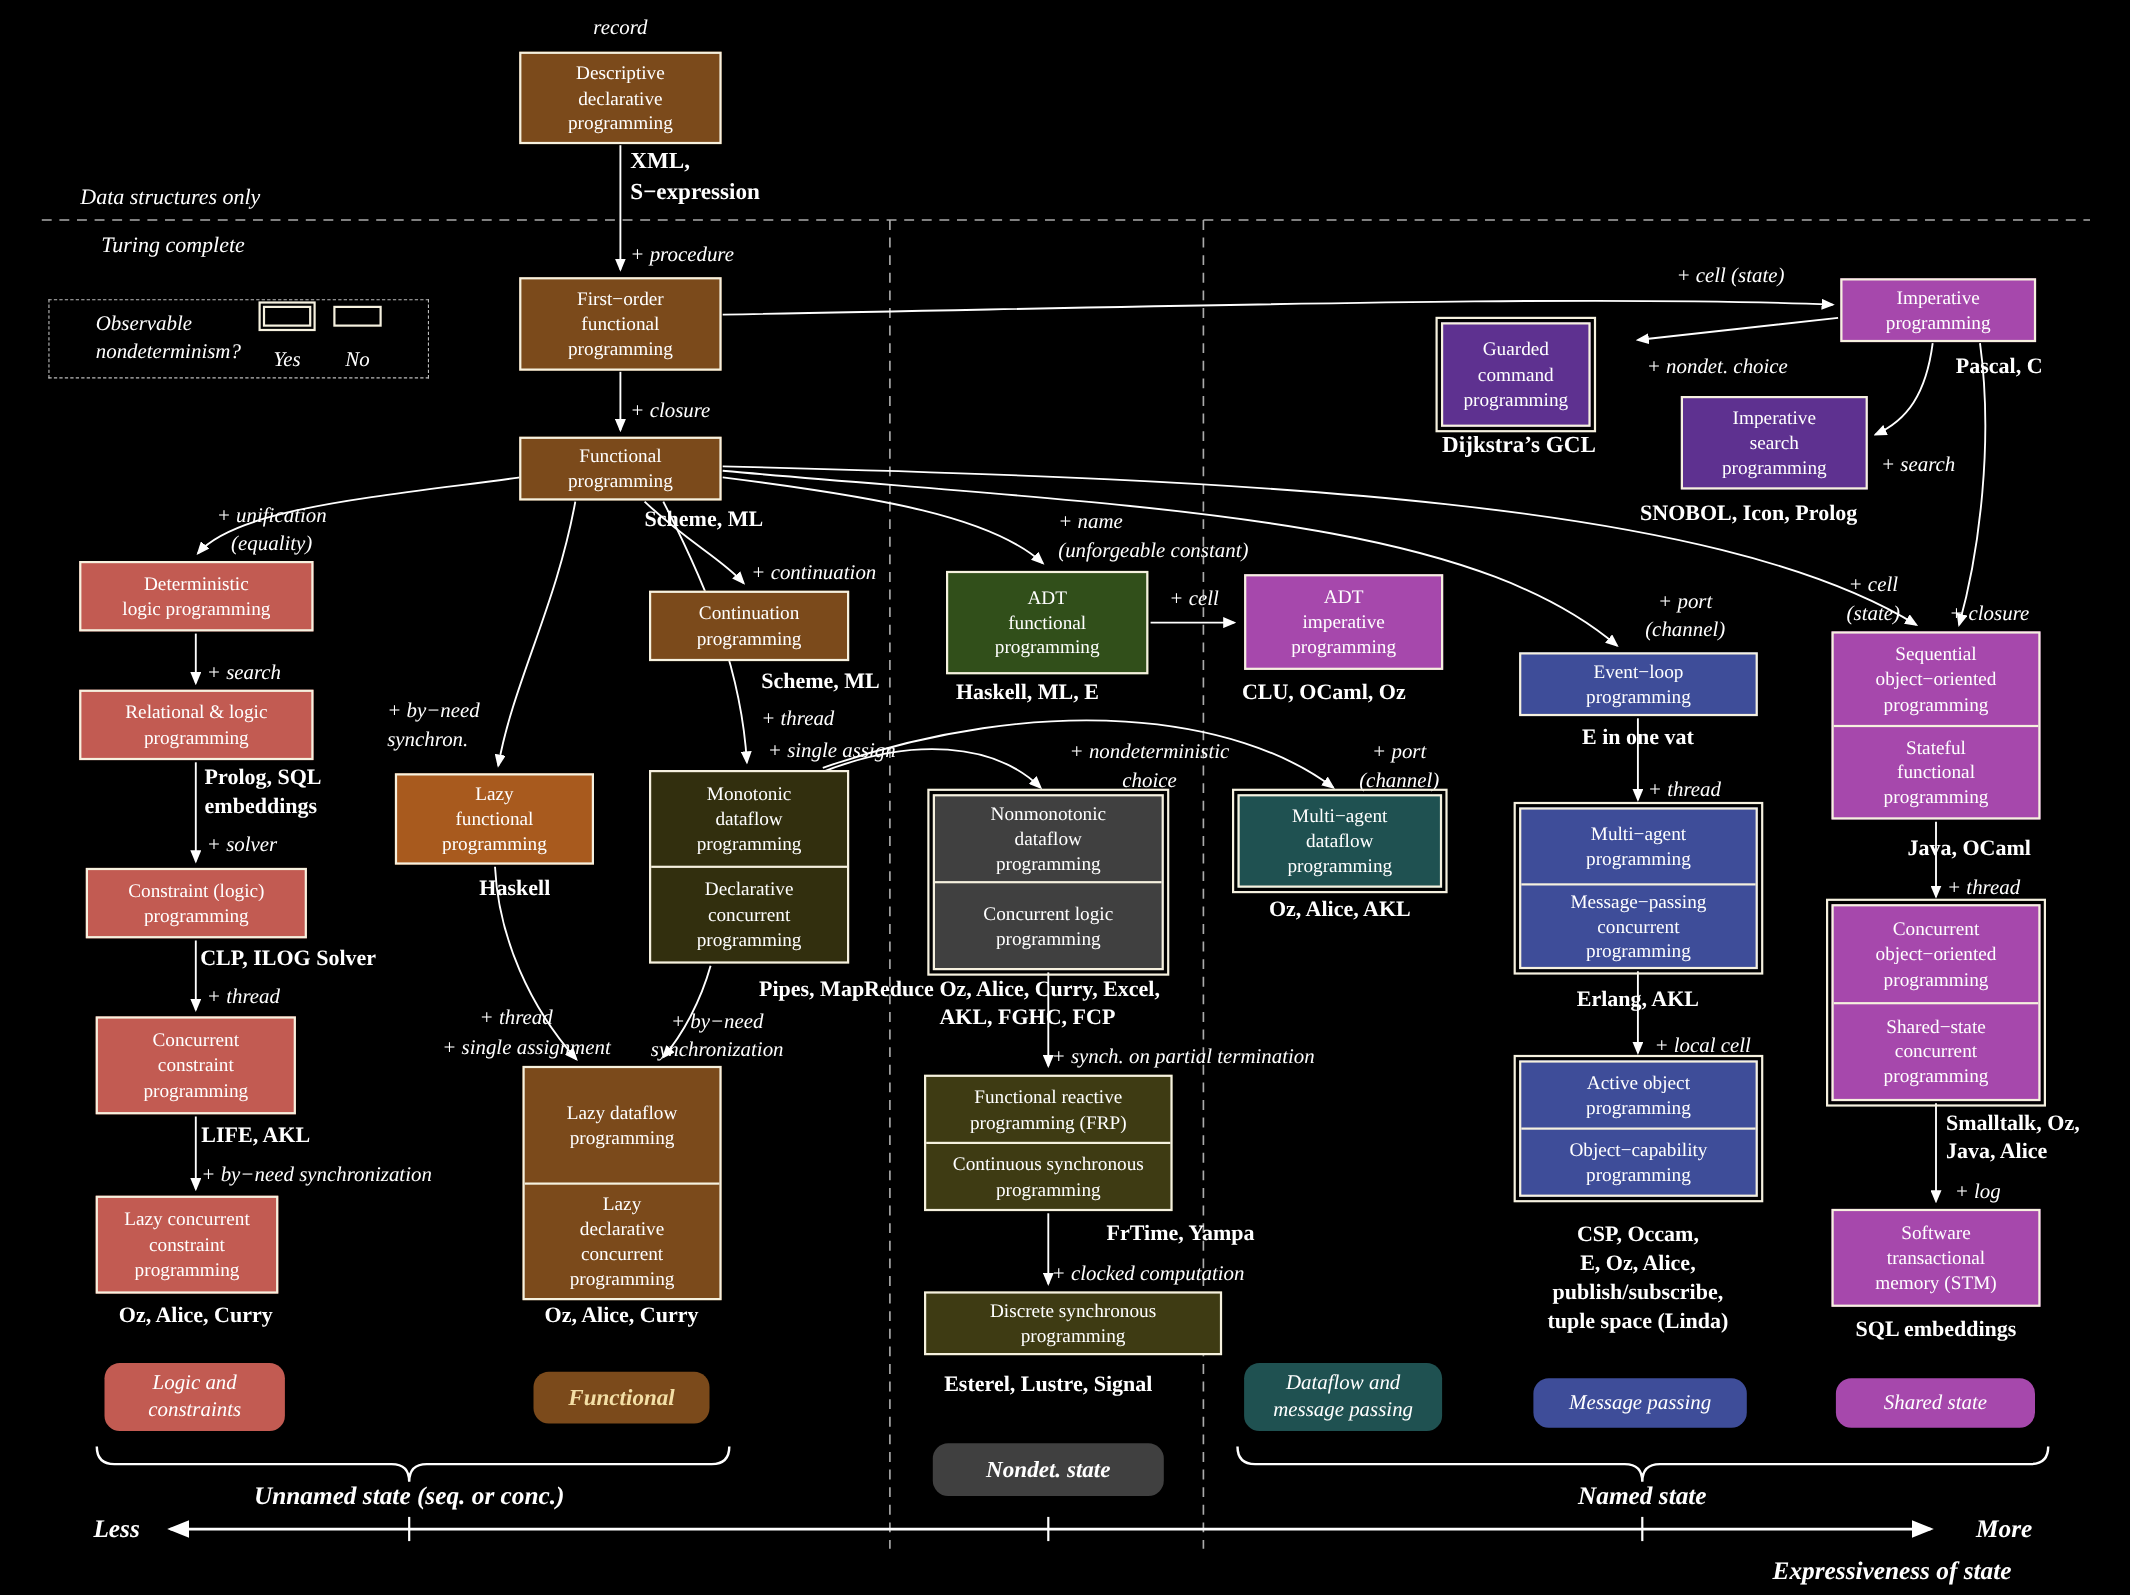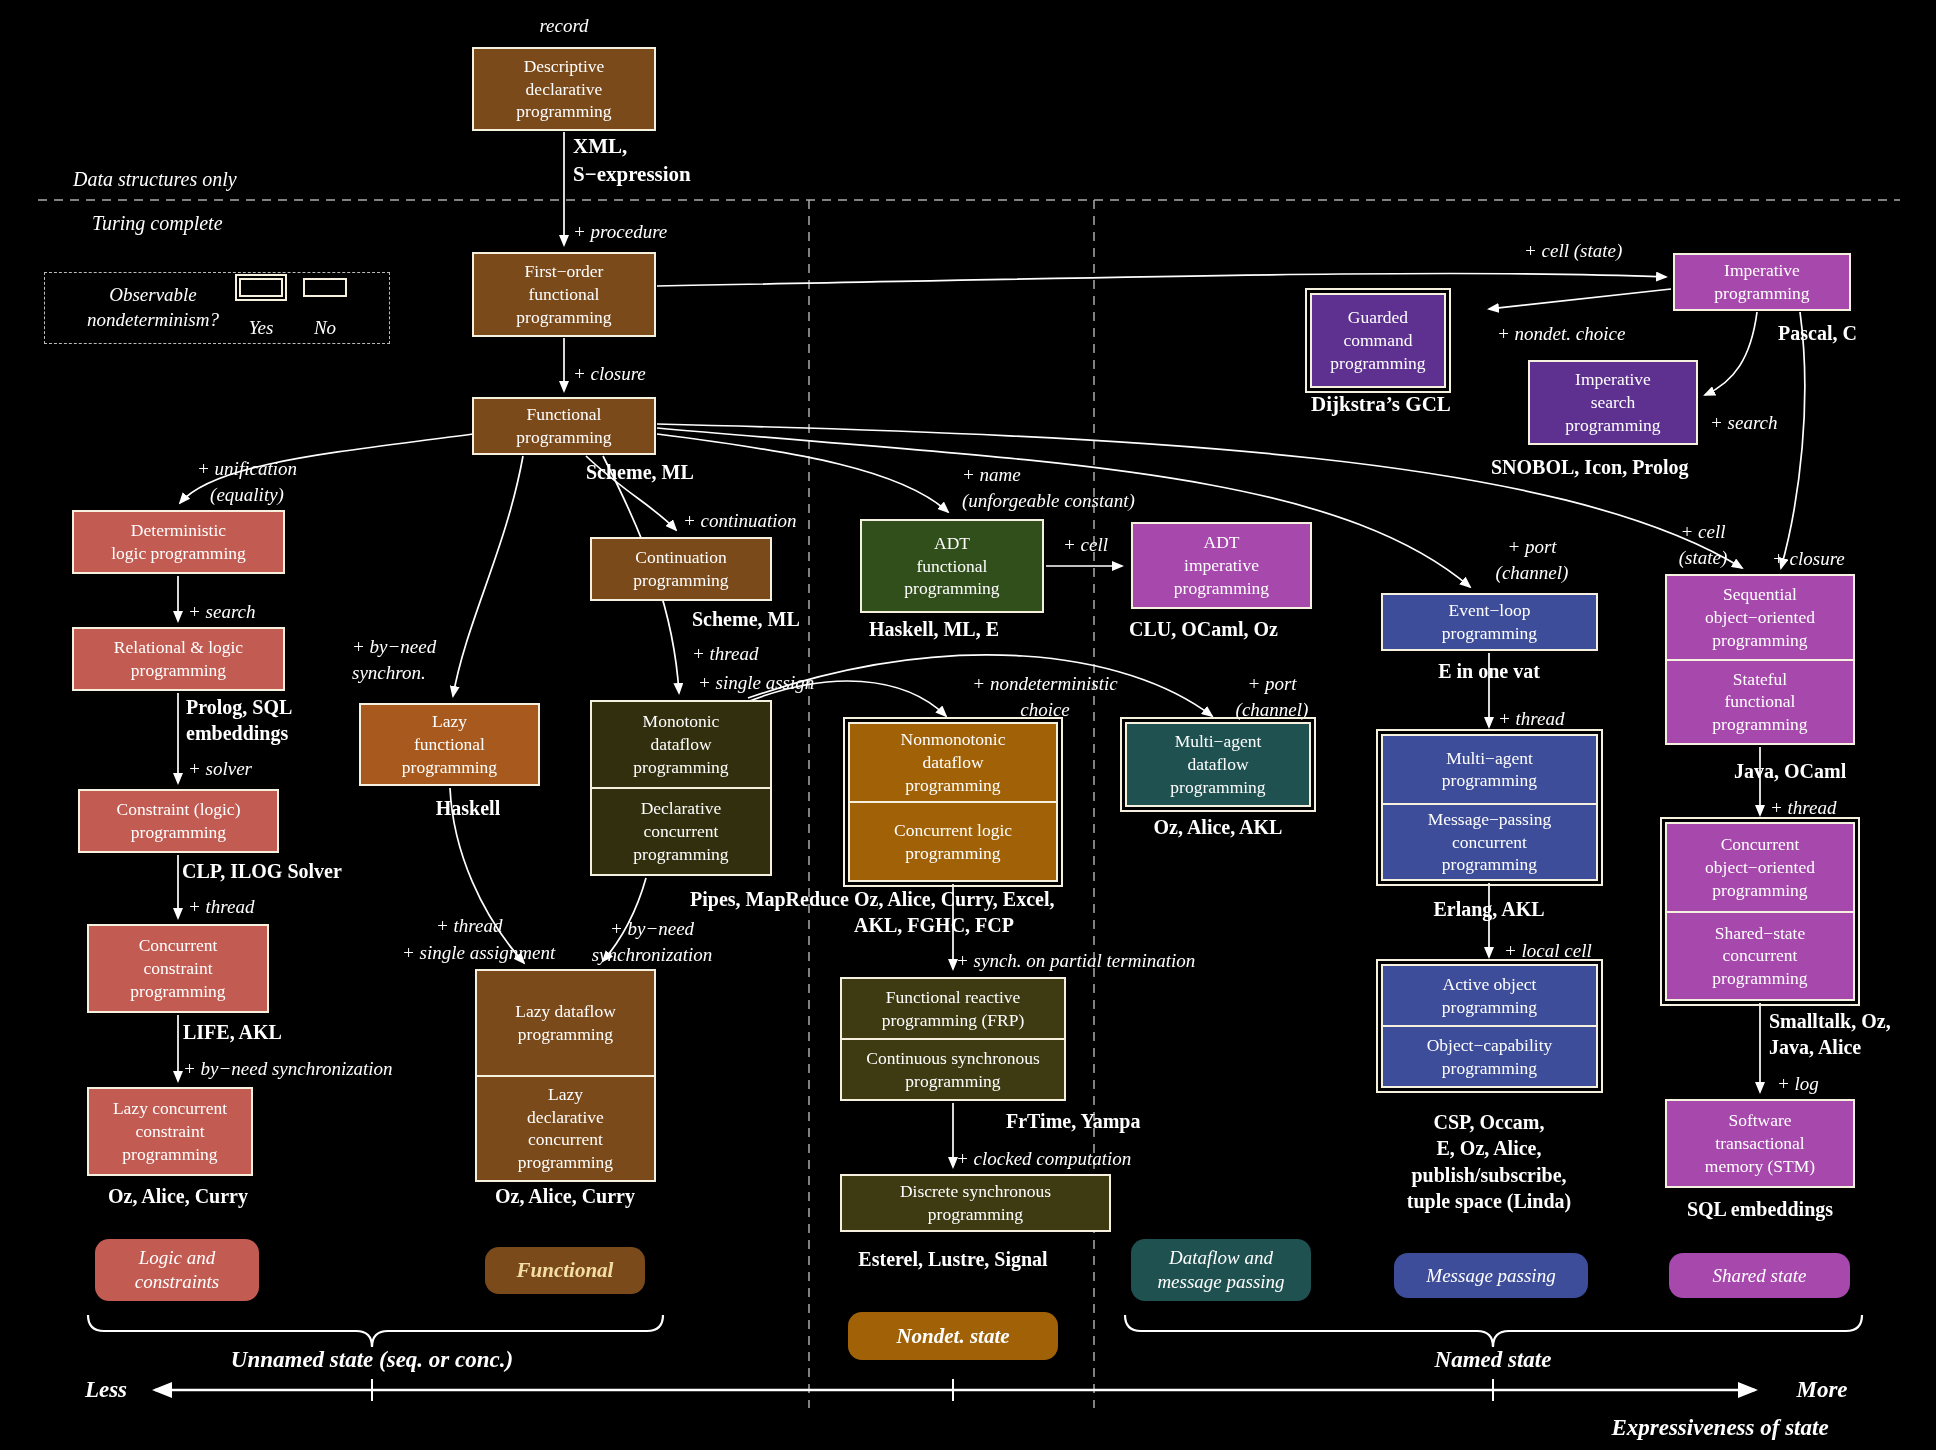--- a/index.html
+++ b/index.html
@@ -14,40 +14,40 @@
        padding:3px 4px;white-space:pre-line}
   .box .cell + .cell{border-top:2px solid #f6f1df}
   .nd{outline:2px solid #f6f1df;outline-offset:3px}
 
   .brown{background:#7b4a1b}
   .orange{background:#a85a1e}
   .red{background:#c25b52}
   .olive{background:#322f0e}
   .olive2{background:#3e3b13}
   .dgreen{background:#314f1a}
-  .green{background:#a16207}
+  .green{background:#404040}
   .teal{background:#1f5151}
   .navy{background:#3e4d99}
   .magenta{background:#a648ac}
   .purple{background:#5e3190}
 
   .ann{position:absolute;font-style:italic;font-size:19px;white-space:pre-line;line-height:1.35}
   .lang{position:absolute;font-weight:bold;font-size:20px;white-space:pre-line;line-height:1.32}
   .ctr{transform:translate(-50%,-50%);text-align:center}
 
   .cat{position:absolute;border-radius:14px;display:flex;align-items:center;justify-content:center;
        font-style:italic;font-size:19px;text-align:center;white-space:pre-line;line-height:1.25}
   .cat.bold{font-weight:bold;font-size:21px}
   .gold{color:#f3dfa6;font-weight:bold;font-size:21px}
 
   .big{position:absolute;font-weight:bold;font-style:italic;font-size:23px;white-space:nowrap}
 
   #legend{position:absolute;left:44px;top:272px;width:346px;height:72px;border:1.5px dashed #bbb;
           display:flex;align-items:center;justify-content:center;gap:20px;padding:6px 10px}
-  #legend .q{font-style:italic;font-size:19px;white-space:pre-line;text-align:center;line-height:1.3}
+  #legend .q{font-style:italic;font-size:19px;white-space:pre-line;line-height:1.3}
   .samplecol{display:flex;flex-direction:column;align-items:center;gap:20px}
   .sample{width:44px;height:19px;background:#000;border:2px solid #f6f1df;display:inline-block}
   .sample.yes{outline:2px solid #f6f1df;outline-offset:2px}
   .samplecol .lab{font-style:italic;font-size:19px}
 </style>
 </head>
 <body>
 
 <div id="stage">
 

